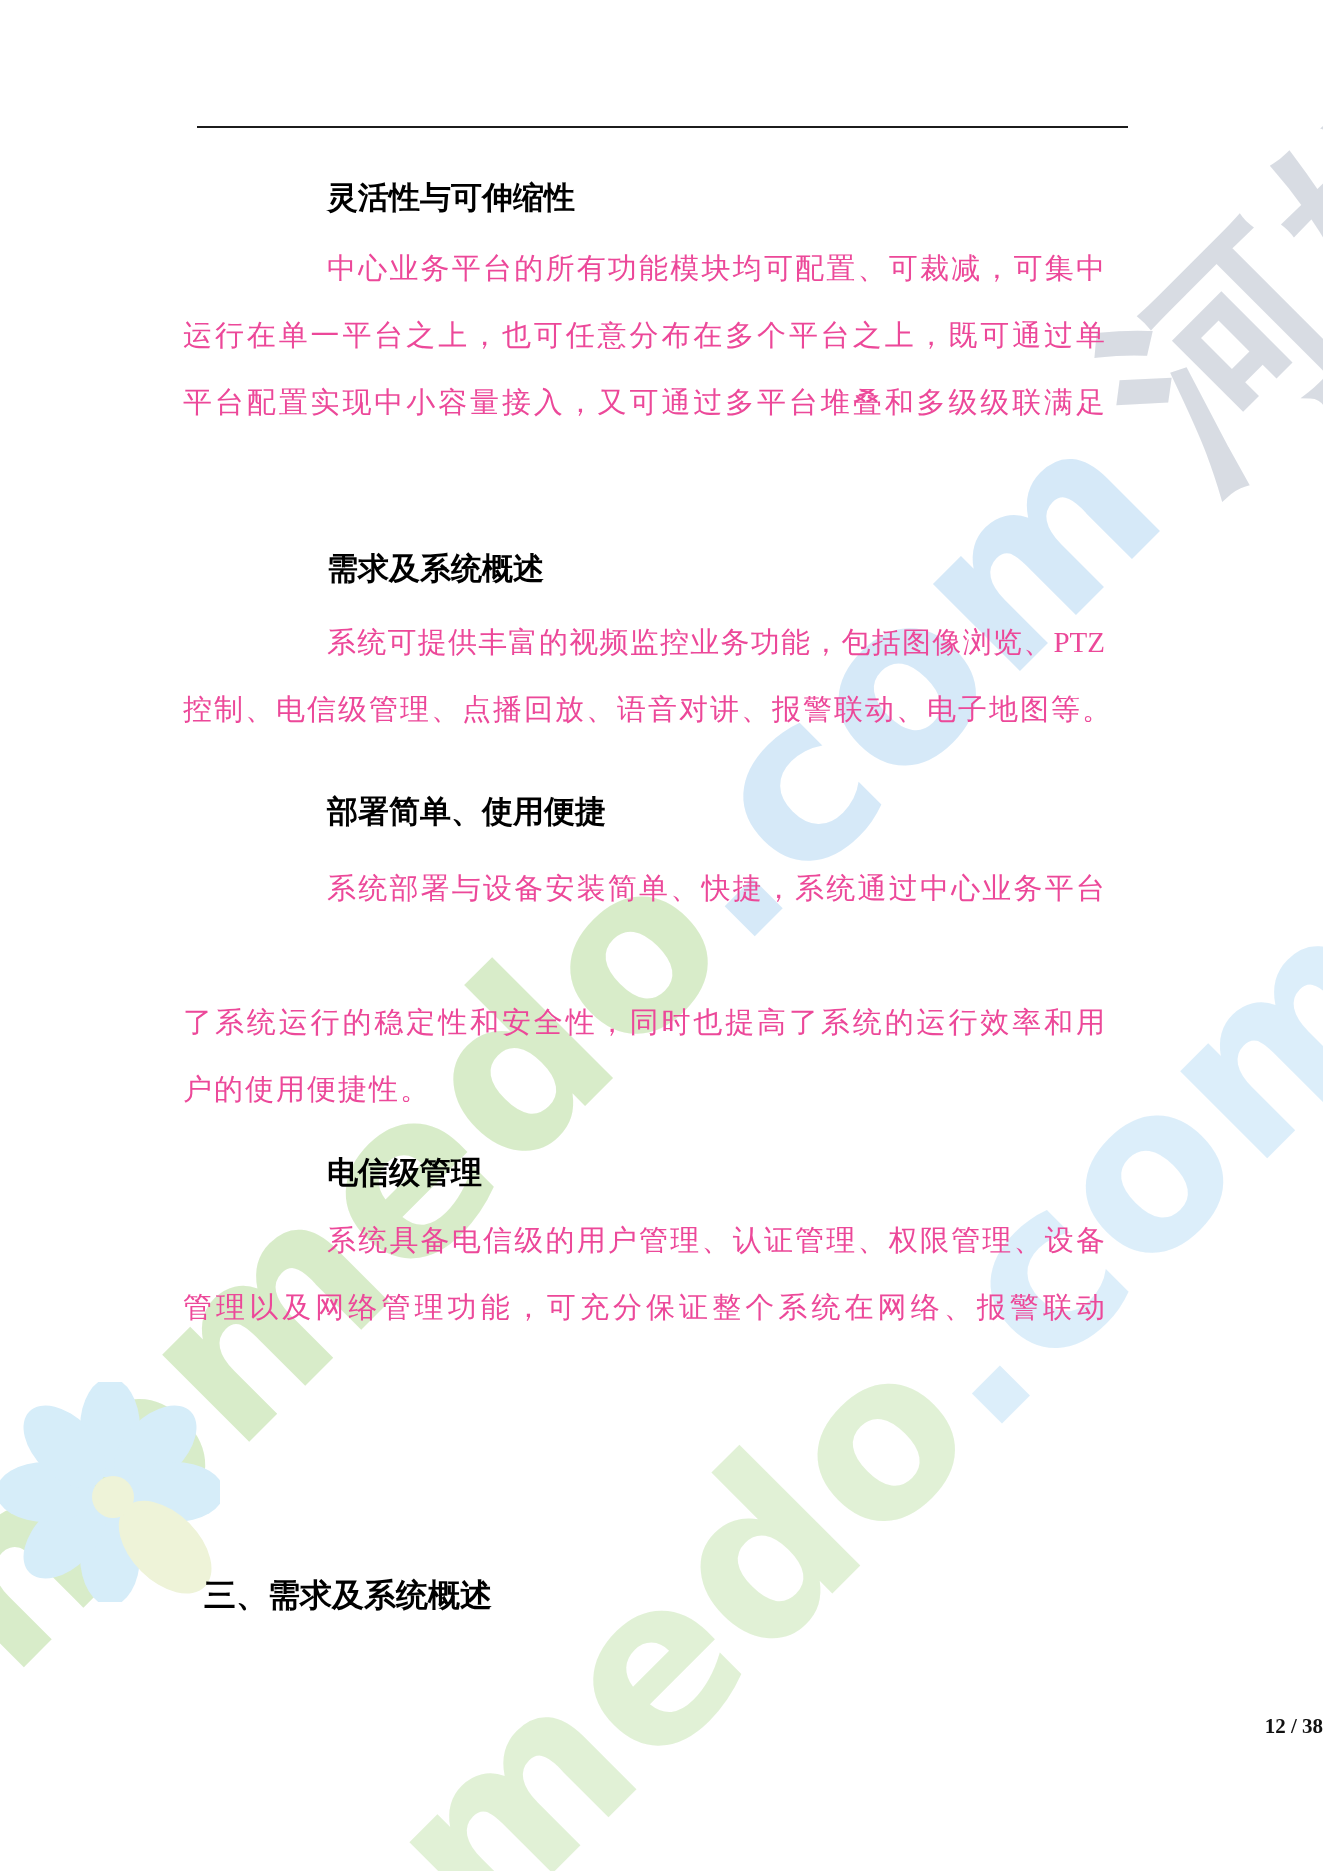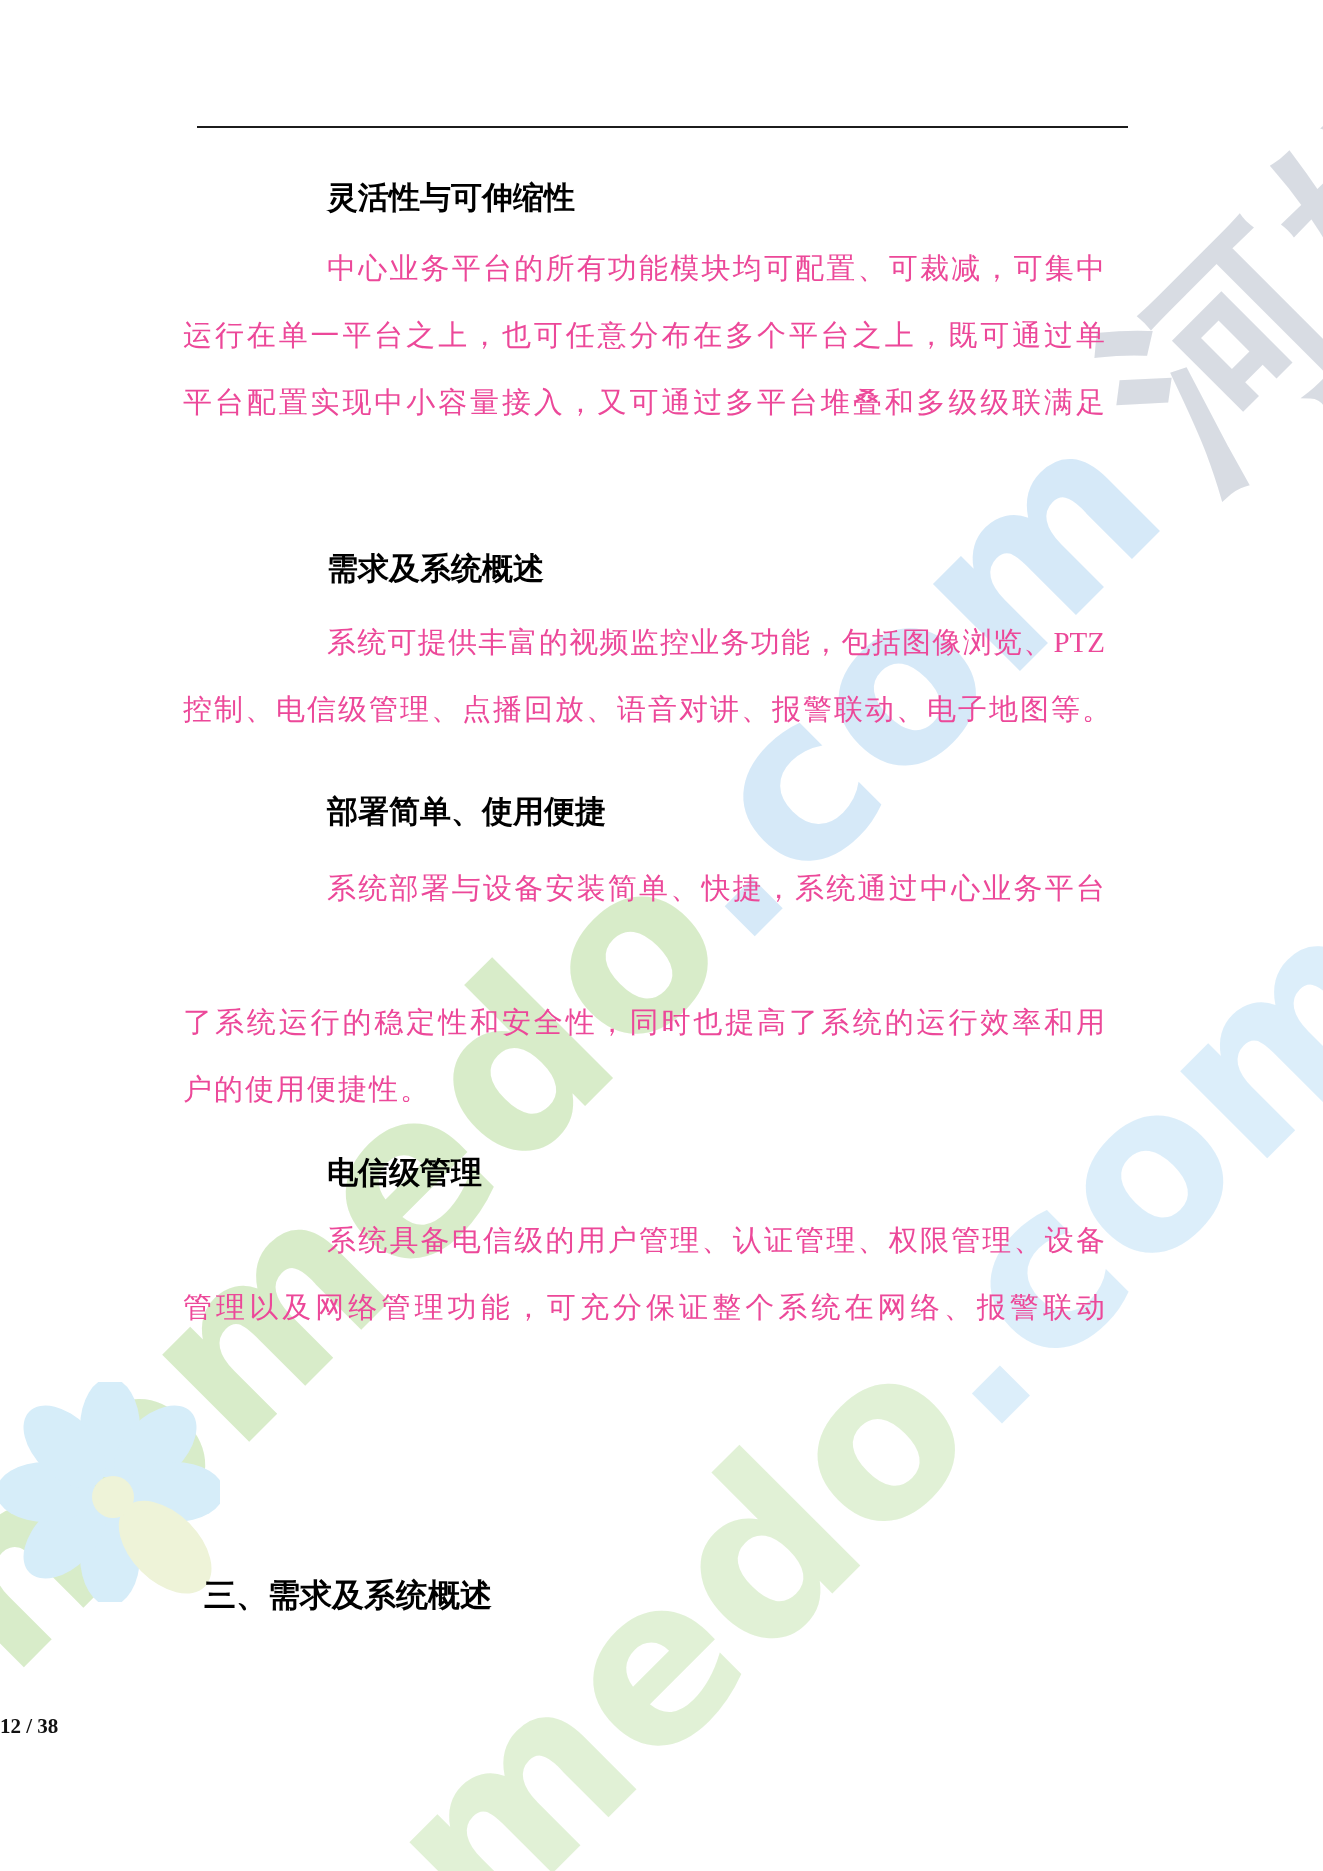--- a/index.html
+++ b/index.html
@@ -48,21 +48,21 @@
   .l-full{left:183px;width:922px;text-align:justify;text-align-last:justify;word-break:break-all;}
   .l-last{left:183px;white-space:nowrap;letter-spacing:2px;}
   .chapter{
     position:absolute;left:204px;top:1574px;
     font-family:Liberation Sans, sans-serif;
     font-weight:bold;font-size:32px;color:#000;
     white-space:nowrap;z-index:2;
   }
   .footer{
     position:absolute;left:0;right:0;top:1714px;
-    text-align:left;
+    text-align:right;
     font-family:"Liberation Serif","DejaVu Serif",serif;
     font-weight:bold;font-size:21px;color:#111;z-index:2;
   }
 </style>
 </head>
 <body>
 
 <div class="page">
 
   <div class="wm wm-a" aria-hidden="true">

